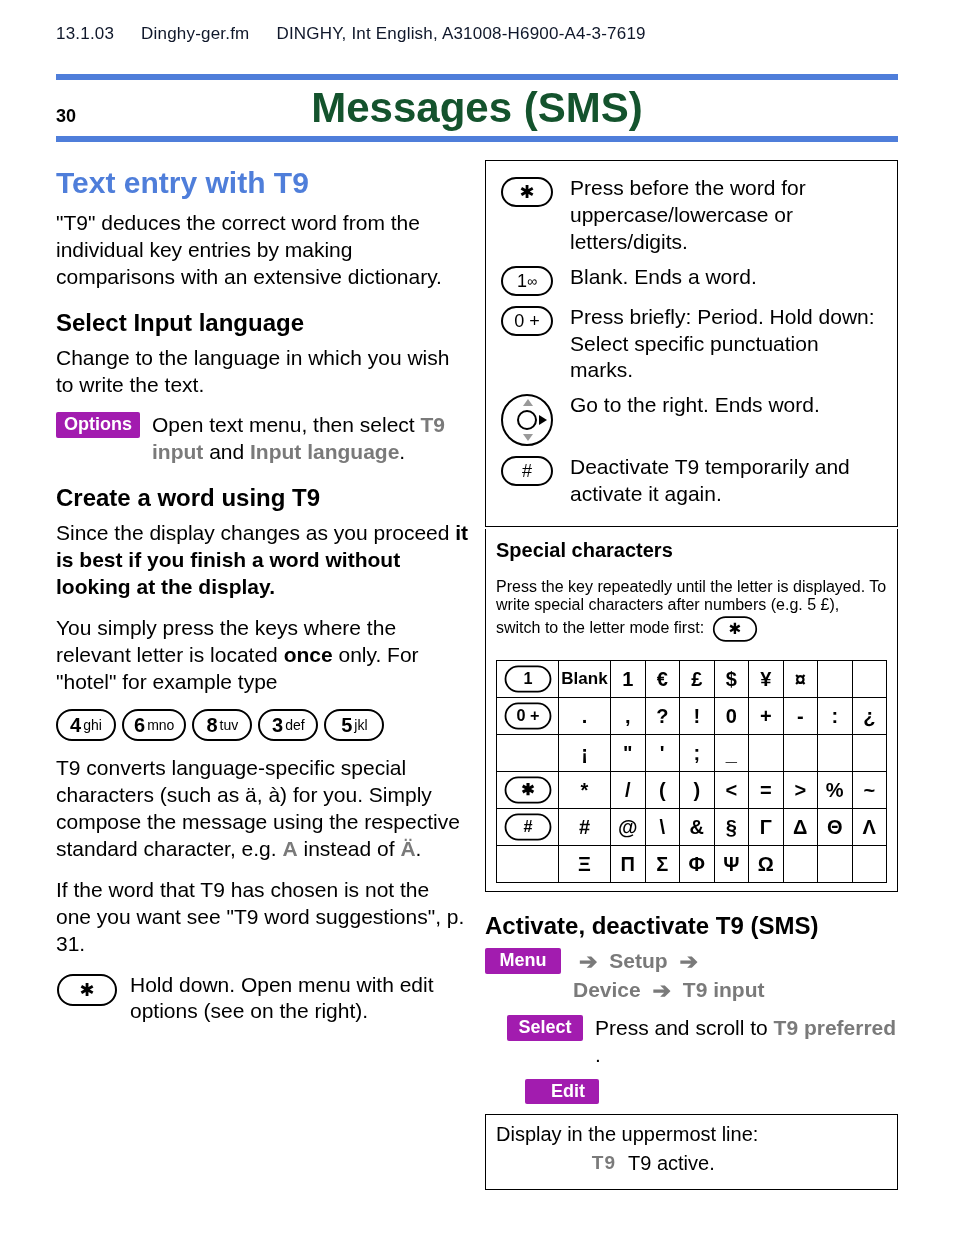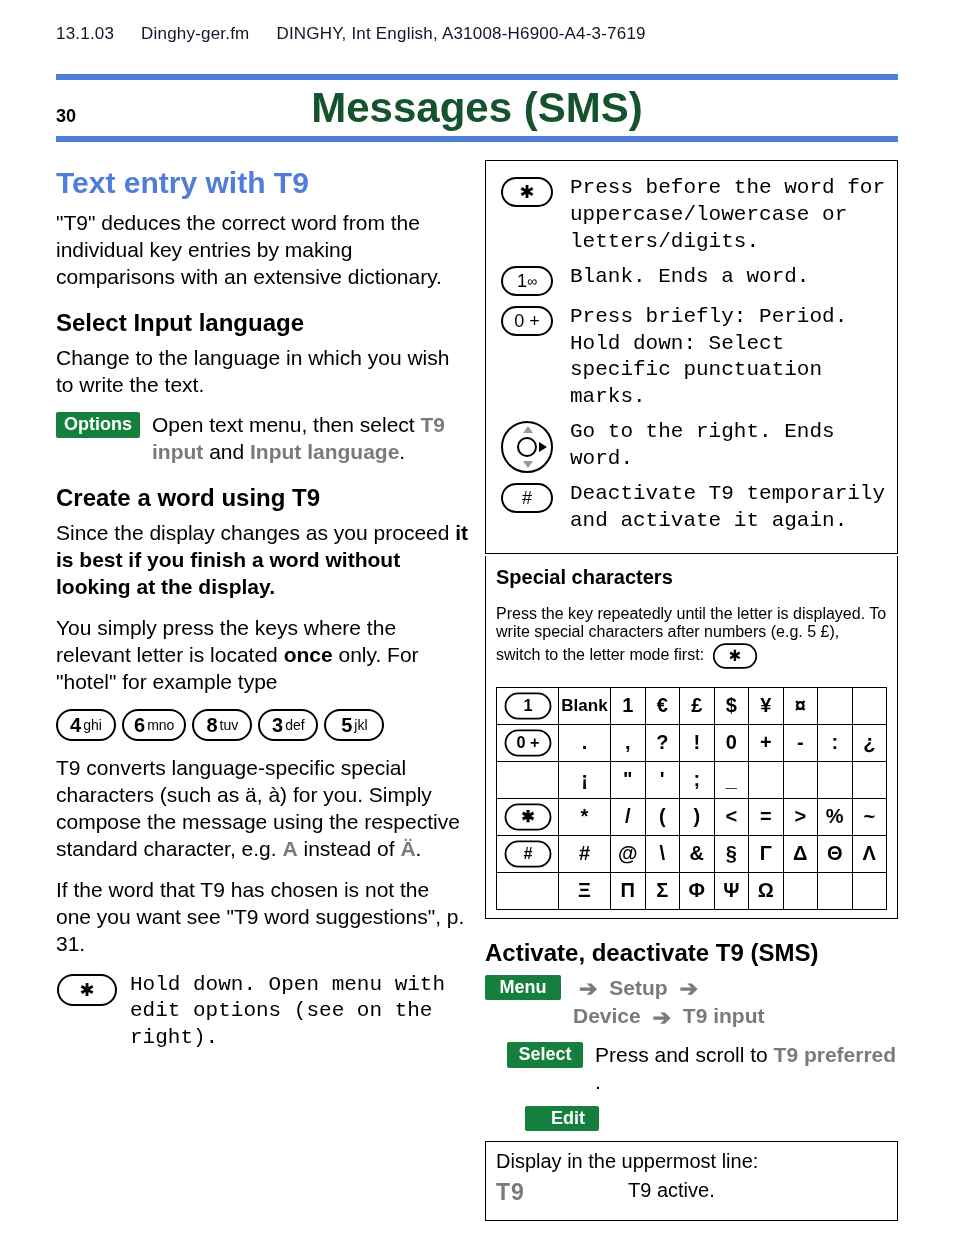--- a/index.html
+++ b/index.html
@@ -75,21 +75,21 @@
   }
   .bold-inline { font-weight: bold; }
   .grey-med { color: #7a7a7a; font-weight: bold; }
 
   .soft-row {
     display: flex;
     align-items: flex-start;
     margin: 8px 0 10px 0;
   }
   .soft-key {
-    background: #15803d;
+    background: #a21caf;
     color: #fff;
     font-weight: bold;
     font-size: 18px;
     padding: 2px 8px;
     border-radius: 2px;
     margin-right: 12px;
     flex: 0 0 auto;
     min-width: 60px;
     text-align: center;
     line-height: 1.2;
@@ -108,21 +108,20 @@
     flex: 0 0 62px;
     display: flex;
     justify-content: center;
     margin-right: 12px;
     margin-top: 2px;
   }
   .key-row .kt {
     flex: 1;
     font-size: 21px;
     line-height: 1.28;
-    font-family: Liberation Mono, monospace;
   }
 
   .key-oval {
     display: inline-flex;
     align-items: center;
     justify-content: center;
     border: 2px solid #000;
     border-radius: 22px;
     height: 32px;
     min-width: 60px;
@@ -212,21 +211,22 @@
   }
   .disp-row {
     display: flex;
     align-items: flex-start;
     margin: 4px 0;
   }
   .disp-row .lab {
     flex: 0 0 120px;
     font-weight: bold;
     color: #7a7a7a;
-    font-size: 23px;
+    font-size: 19px;
+    text-align: right;
     padding-right: 12px;
   }
   .disp-row .val {
     flex: 1;
     font-size: 20px;
   }
 </style>
 </head>
 <body>
 

